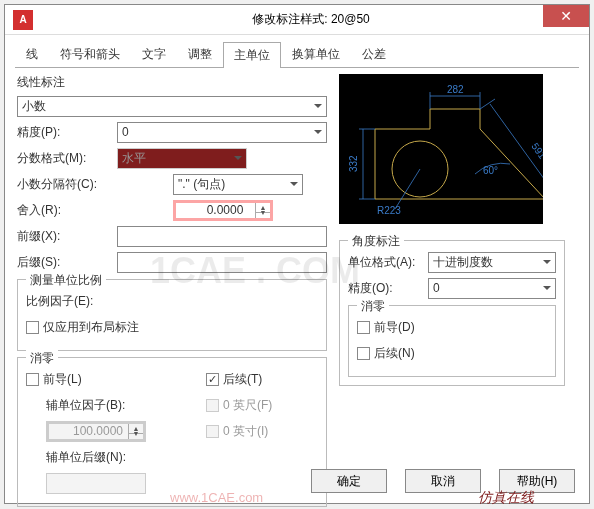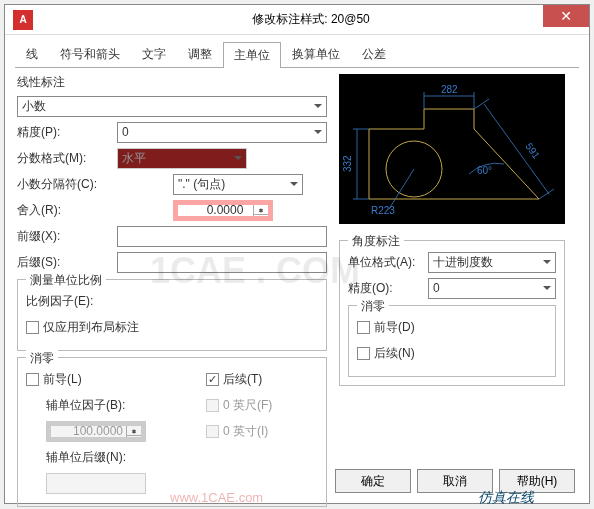--- a/index.html
+++ b/index.html
@@ -25,39 +25,39 @@
 .group-title { position: absolute; top: -8px; left: 8px; background: #fff; padding: 0 4px; font-size: 12px; }
 
 .row { display: flex; align-items: center; margin: 4px 0; min-height: 22px; }
 .label { width: 100px; }
 .label-s { width: 90px; }
 .sel { flex: 1; height: 21px; border: 1px solid #888; background: #fff; font-size: 12px; padding: 0 18px 0 4px; display: flex; align-items: center; position: relative; }
 .sel.disabled { background: #7f1d1d; color: #999; border-color: #ccc; }
 .sel::after { content: ""; position: absolute; right: 4px; top: 7px; border: 4px solid transparent; border-top-color: #555; }
 .sel.s-small { max-width: 130px; }
 .txt { flex: 1; height: 21px; border: 1px solid #888; padding: 0 4px; font-size: 12px; background: #fff; }
-.spin { width: 100px; height: 21px; border: 5px solid #fca5a5; display: flex; align-items: center; padding-left: 4px; background: #fff; position: relative; text-align: center; justify-content: center; }
+.spin { width: 100px; height: 21px; border: 3px solid #fca5a5; display: flex; align-items: center; padding-left: 4px; background: #fff; position: relative; text-align: center; justify-content: center; }
 .spin.disabled { background: #f4f4f4; color: #999; border-color: #ccc; }
 .spin .up, .spin .dn { position: absolute; right: 0; width: 15px; height: 10px; border-left: 1px solid #aaa; font-size: 7px; text-align: center; line-height: 9px; color: #555; }
 .spin .up { top: 0; border-bottom: 1px solid #aaa; }
 .spin .dn { bottom: 0; }
 
 .chk { width: 13px; height: 13px; border: 1px solid #888; display: inline-flex; margin-right: 4px; align-items: center; justify-content: center; font-size: 10px; background: #fff; }
 .chk.disabled { border-color: #ccc; background: #f4f4f4; }
 .chk.checked::after { content: "✓"; color: #333; font-size: 11px; line-height: 11px; }
 .chk-lbl { display: inline-flex; align-items: center; font-size: 12px; }
 .chk-lbl.disabled { color: #999; }
 
-.preview { width: 226px; height: 150px; background: #000; margin-top: 6px; position: relative; overflow: hidden; }
+.preview { width: 204px; height: 150px; background: #000; margin-top: 6px; position: relative; overflow: hidden; padding-left: 6px; }
 
 .buttons { position: absolute; bottom: 10px; right: 14px; display: flex; gap: 6px; }
-.btn { width: 76px; height: 24px; border: 1px solid #888; background: #f0f0f0; font-size: 12px; display: flex; align-items: center; justify-content: center; cursor: pointer; }
+.btn { width: 76px; height: 24px; border: 1px solid #888; background: #f0f0f0; font-size: 12px; display: flex; align-items: center; justify-content: center; cursor: pointer; margin-left: 12px; }
 
 .watermark { position: absolute; top: 250px; left: 150px; font-size: 36px; color: rgba(0,0,0,0.08); font-weight: bold; font-family: Arial; pointer-events: none; }
-.footmark { position: absolute; bottom: 2px; right: 60px; color: #0c4a6e; font-size: 14px; font-style: italic; pointer-events: none; }
+.footmark { position: absolute; bottom: 2px; right: 60px; color: #7f1d1d; font-size: 14px; font-style: italic; pointer-events: none; }
 .footurl { position: absolute; bottom: 4px; left: 170px; color: rgba(200,0,0,0.3); font-size: 13px; pointer-events: none; }
 
 .indent { margin-left: 20px; }
 </style>
 </head>
 <body>
 
 <div class="window">
 
   <div class="titlebar">

